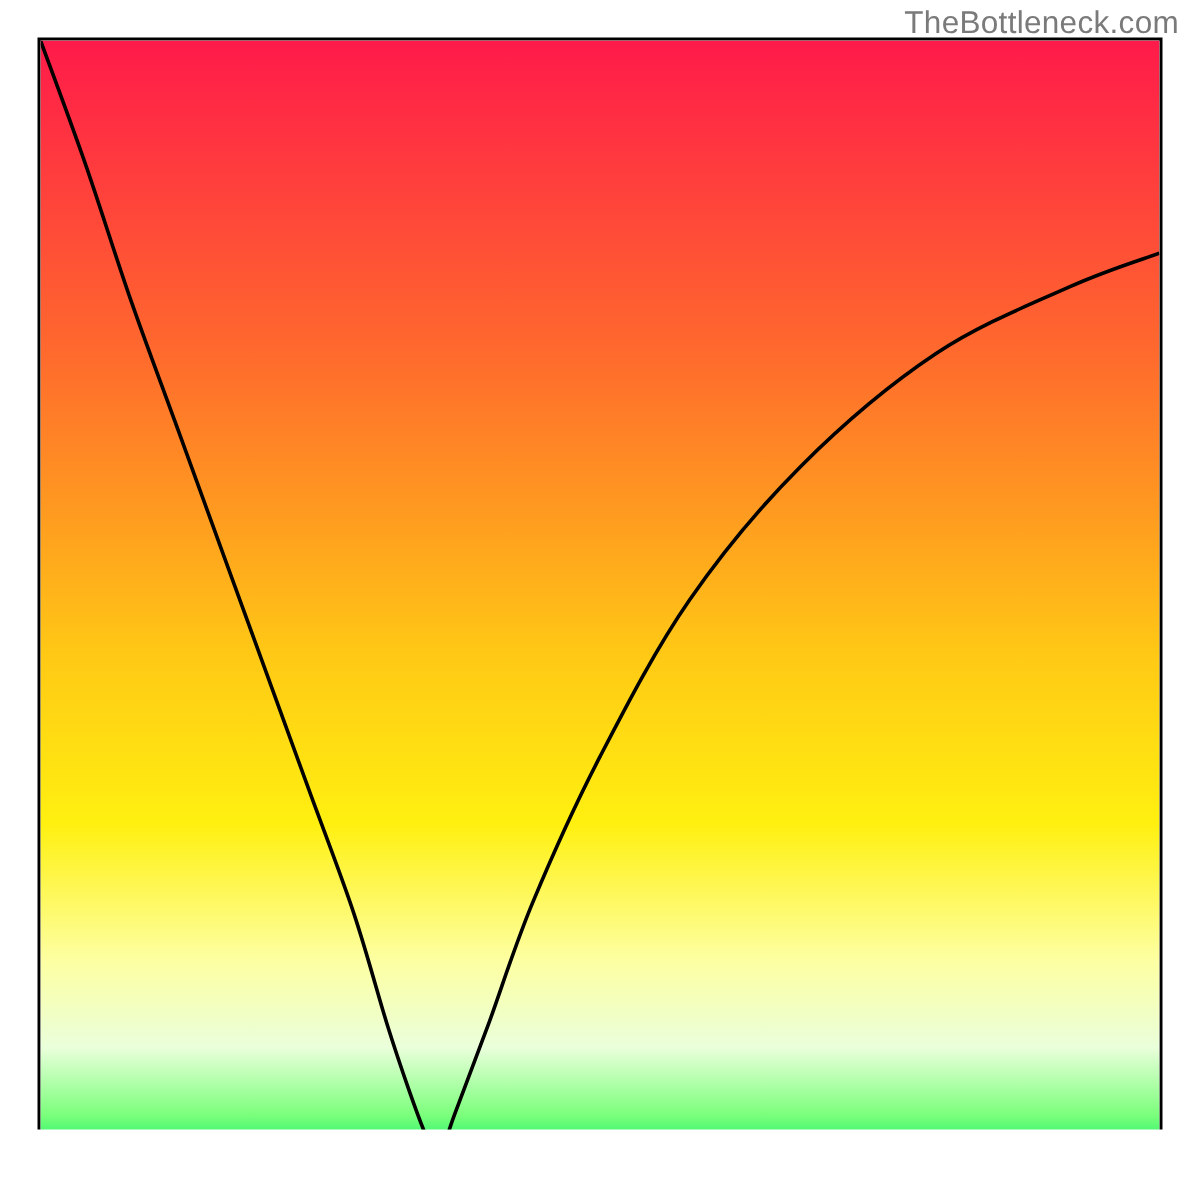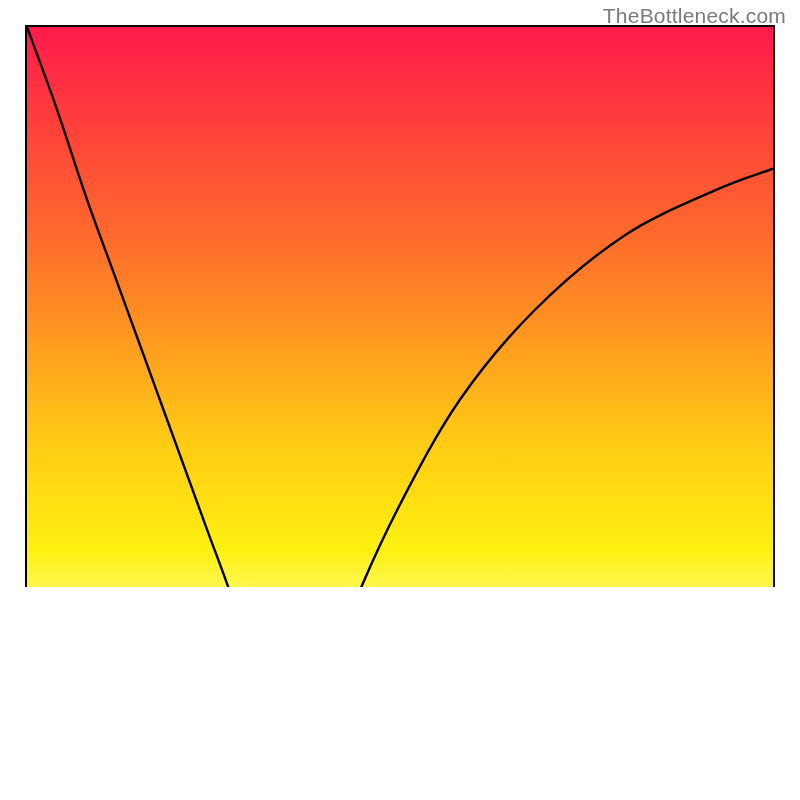--- a/index.html
+++ b/index.html
@@ -4,21 +4,21 @@
 <style>
   body {
     margin: 0;
     padding: 0;
     background: #ffffff;
     font-family: Arial, Helvetica, sans-serif;
   }
   .container {
     position: relative;
     width: 800px;
-    height: 587px;
+    height: 753px;
   }
   .watermark {
     position: absolute;
     top: 4px;
     right: 14px;
     color: #7a7a7a;
     font-size: 21px;
     font-weight: 500;
     letter-spacing: 0.2px;
     z-index: 10;

